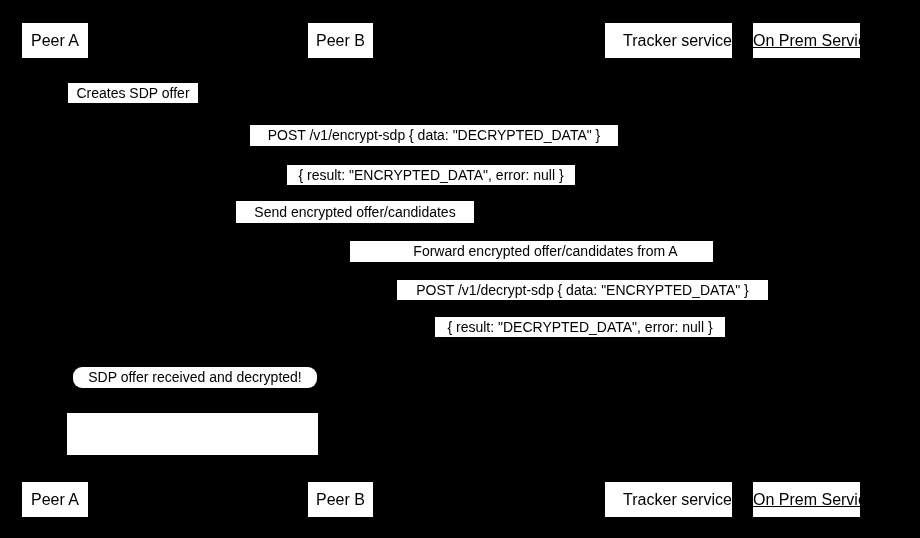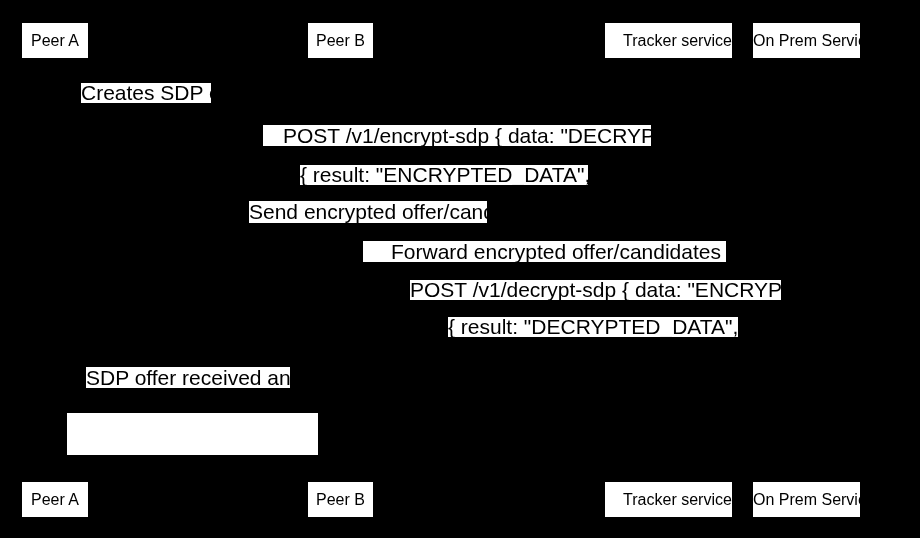--- a/index.html
+++ b/index.html
@@ -27,41 +27,40 @@
     height: 35px;
     line-height: 35px;
     font-size: 16px;
     white-space: nowrap;
   }
   .row-top .actor    { top: 23px; }
   .row-bottom .actor { top: 482px; }
   .a1 { left: 22px;  width: 66px; }
   .a2 { left: 308px; width: 65px; }
   .a3 { left: 605px; width: 127px; padding-left: 18px; }
-  .a4 { left: 753px; width: 107px; }
+  .a4 { left: 753px; width: 107px; text-decoration: underline; }
   
   .msg {
     position: absolute;
     background: #ffffff;
     color: #000000;
-    font-size: 21px;
+    font-size: 14px;
     height: 21px;
     line-height: 21px;
     text-align: center;
     white-space: nowrap;
-    margin-left: 13px;
   }
   .m1 { left: 68px;  top: 83px;  width: 130px; height: 20px; line-height: 20px; }
-  .m2 { left: 250px; top: 125px; width: 368px; padding-left: 20px; }
+  .m2 { left: 250px; top: 125px; width: 368px; }
   .m3 { left: 287px; top: 165px; width: 288px; height: 20px; line-height: 20px; }
   .m4 { left: 236px; top: 201px; width: 238px; height: 22px; line-height: 22px; }
   .m5 { left: 350px; top: 241px; width: 335px; padding-left: 28px; }
   .m6 { left: 397px; top: 280px; width: 371px; height: 20px; line-height: 20px; }
   .m7 { left: 435px; top: 317px; width: 290px; height: 20px; line-height: 20px; }
-  .m8 { left: 73px;  top: 367px; width: 204px; }
+  .m8 { left: 73px;  top: 367px; width: 244px; border-radius: 9px; }
   
   .note {
     position: absolute;
     left: 67px;
     top: 413px;
     width: 251px;
     height: 42px;
     background: #ffffff;
     color: #000000;
     font-size: 15px;

